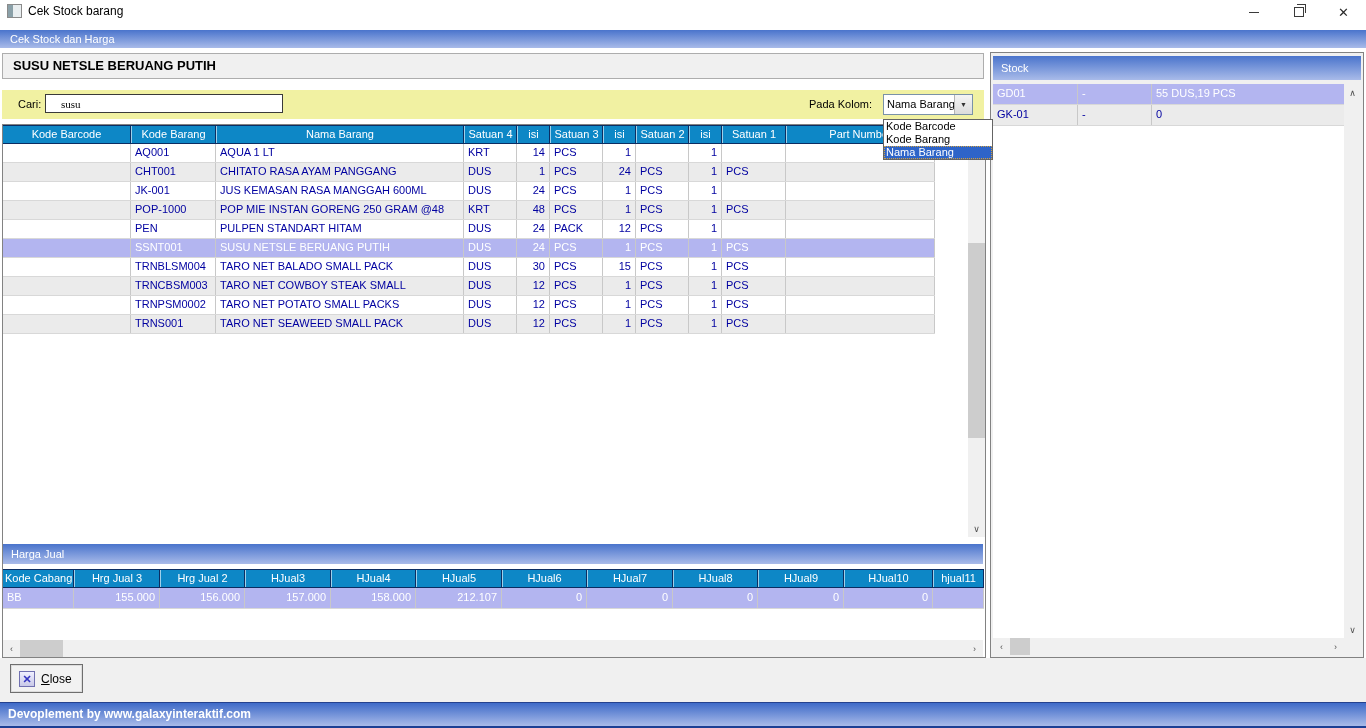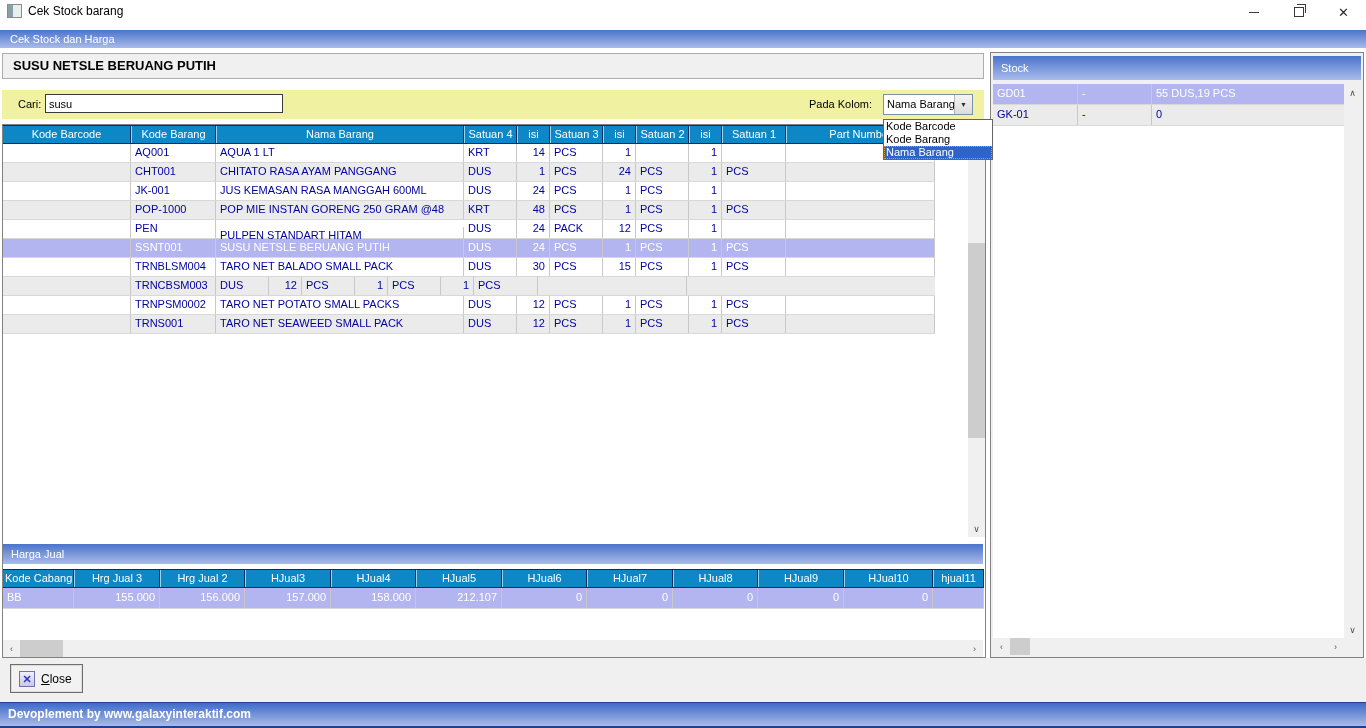--- a/index.html
+++ b/index.html
@@ -24,21 +24,21 @@
   .app-header{position:absolute;left:0;top:30px;width:1366px;height:18px;line-height:18px;padding:0;}
   .app-header span{padding-left:10px;}
 
   
   .item-title-panel{position:absolute;left:2px;top:53px;width:982px;height:26px;box-sizing:border-box;
     background:#f0f0f0;border:1px solid #adadad;line-height:24px;}
   .item-title-panel span{padding-left:10px;font-weight:bold;font-size:13px;color:#000;}
   .search-bar{position:absolute;left:2px;top:90px;width:982px;height:29px;background:#f1f1a2;}
   .cari-label{position:absolute;left:16px;top:8px;color:#000;}
   .cari-input{position:absolute;left:43px;top:4px;width:238px;height:19px;box-sizing:border-box;
-    border:1px solid #3a3a3a;font-family:Liberation Sans, sans-serif;font-size:11px;padding:0 3px;color:#000;background:#fff;}
+    border:1px solid #3a3a3a;font-family:Liberation Serif, serif;font-size:11px;padding:0 15px;color:#000;background:#fff;}
   .pada-label{position:absolute;right:112px;top:8px;color:#000;}
   .combo{position:absolute;right:11px;top:4px;width:90px;height:21px;box-sizing:border-box;
     border:1px solid #7a92a8;background:#fff;display:flex;}
   .combo-value{flex:1;line-height:19px;padding-left:3px;color:#000;overflow:hidden;white-space:nowrap;}
   .combo-btn{width:17px;background:linear-gradient(#f4f4f4,#dcdcdc);border-left:1px solid #b4b4b4;
     display:flex;align-items:center;justify-content:center;font-size:7px;color:#333;}
 
   
   .dropdown{position:absolute;left:883px;top:119px;width:110px;background:#fff;border:1px solid #646464;
     z-index:60;box-sizing:border-box;}
@@ -213,21 +213,21 @@
             <div class="cell" style="width: 53px;">PCS</div>
             <div class="cell r" style="width: 33px;">1</div>
             <div class="cell" style="width: 53px;">PCS</div>
             <div class="cell r" style="width: 33px;">1</div>
             <div class="cell" style="width: 64px;">PCS</div>
             <div class="cell" style="width: 149px;"></div>
           </div>
           <div class="trow even">
             <div class="cell" style="width: 128px;"></div>
             <div class="cell" style="width: 85px;">PEN</div>
-            <div class="cell" style="width: 248px; margin-top: 7px;">PULPEN STANDART HITAM</div>
+            <div class="cell" style="width: 248px;">PULPEN STANDART HITAM</div>
             <div class="cell" style="width: 53px;">DUS</div>
             <div class="cell r" style="width: 33px;">24</div>
             <div class="cell" style="width: 53px;">PACK</div>
             <div class="cell r" style="width: 33px;">12</div>
             <div class="cell" style="width: 53px;">PCS</div>
             <div class="cell r" style="width: 33px;">1</div>
             <div class="cell" style="width: 64px;"></div>
             <div class="cell" style="width: 149px;"></div>
           </div>
           <div class="trow odd selected">
@@ -252,20 +252,21 @@
             <div class="cell" style="width: 53px;">PCS</div>
             <div class="cell r" style="width: 33px;">15</div>
             <div class="cell" style="width: 53px;">PCS</div>
             <div class="cell r" style="width: 33px;">1</div>
             <div class="cell" style="width: 64px;">PCS</div>
             <div class="cell" style="width: 149px;"></div>
           </div>
           <div class="trow odd">
             <div class="cell" style="width: 128px;"></div>
             <div class="cell" style="width: 85px;">TRNCBSM003</div>
+            <div class="cell" style="width: 248px;">TARO NET COWBOY STEAK SMALL</div>
             <div class="cell" style="width: 53px;">DUS</div>
             <div class="cell r" style="width: 33px;">12</div>
             <div class="cell" style="width: 53px;">PCS</div>
             <div class="cell r" style="width: 33px;">1</div>
             <div class="cell" style="width: 53px;">PCS</div>
             <div class="cell r" style="width: 33px;">1</div>
             <div class="cell" style="width: 64px;">PCS</div>
             <div class="cell" style="width: 149px;"></div>
           </div>
           <div class="trow even">

